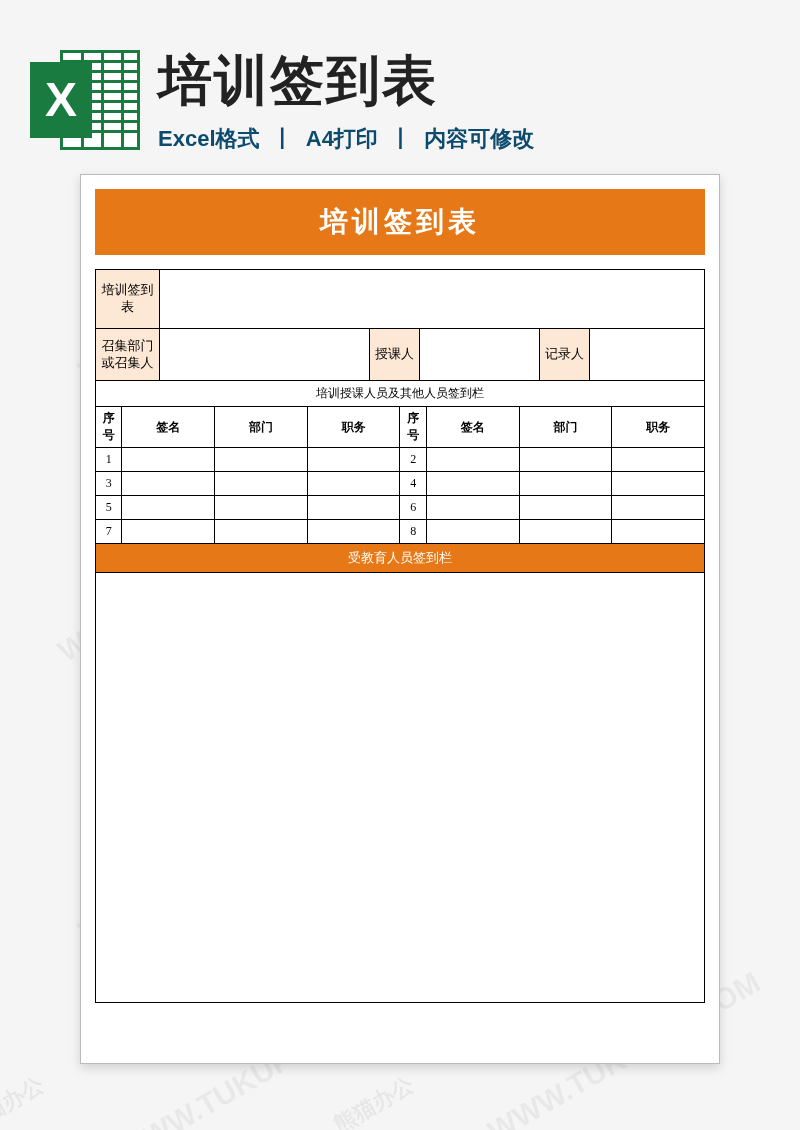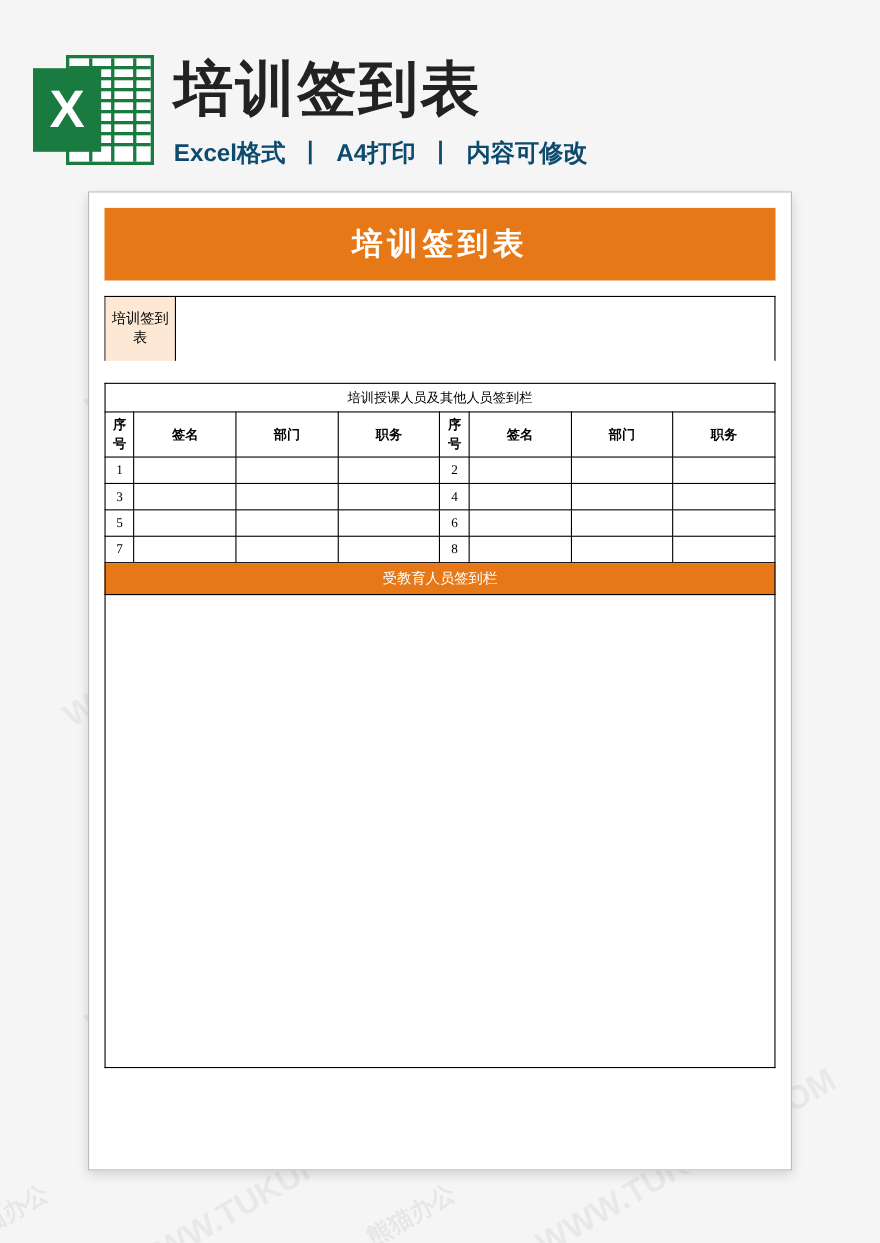--- a/index.html
+++ b/index.html
@@ -115,21 +115,20 @@
   .lbl-w { width: 64px; flex: 0 0 64px; }
   .mid-lbl { width: 50px; flex: 0 0 50px; }
   .fill { flex: 1; }
 
   .section-label {
     border: 1px solid #000;
     border-bottom: none;
     text-align: center;
     font-size: 12px;
     padding: 4px 0;
-    margin-top: 20px;
   }
 
   .sign-table {
     width: 100%;
     border-collapse: collapse;
     table-layout: fixed;
     font-family: Liberation Serif, serif;
   }
   .sign-table th, .sign-table td {
     border: 1px solid #000;
@@ -205,20 +204,29 @@
 
 <div class="sheet">
   <div class="doc-title">培训签到表</div>
   <div class="gap12"></div>
 
   <div class="info-grid">
     <div class="info-row" style="min-height:58px">
       <div class="cell bg-peach lbl-w">培训签到表</div>
       <div class="cell fill"></div>
     </div>
+    <div class="info-row">
+      <div class="cell bg-peach lbl-w" style="white-space:pre-line">召集部门
+或召集人</div>
+      <div class="cell" style="flex:0 0 210px"></div>
+      <div class="cell bg-peach mid-lbl">授课人</div>
+      <div class="cell" style="flex:0 0 120px"></div>
+      <div class="cell bg-peach mid-lbl">记录人</div>
+      <div class="cell fill"></div>
+    </div>
   </div>
 
   <div class="section-label">培训授课人员及其他人员签到栏</div>
 
   <table class="sign-table">
     <colgroup>
       <col class="seq">
         <col class="wname">
         <col class="wdept">
         <col class="wpos">

